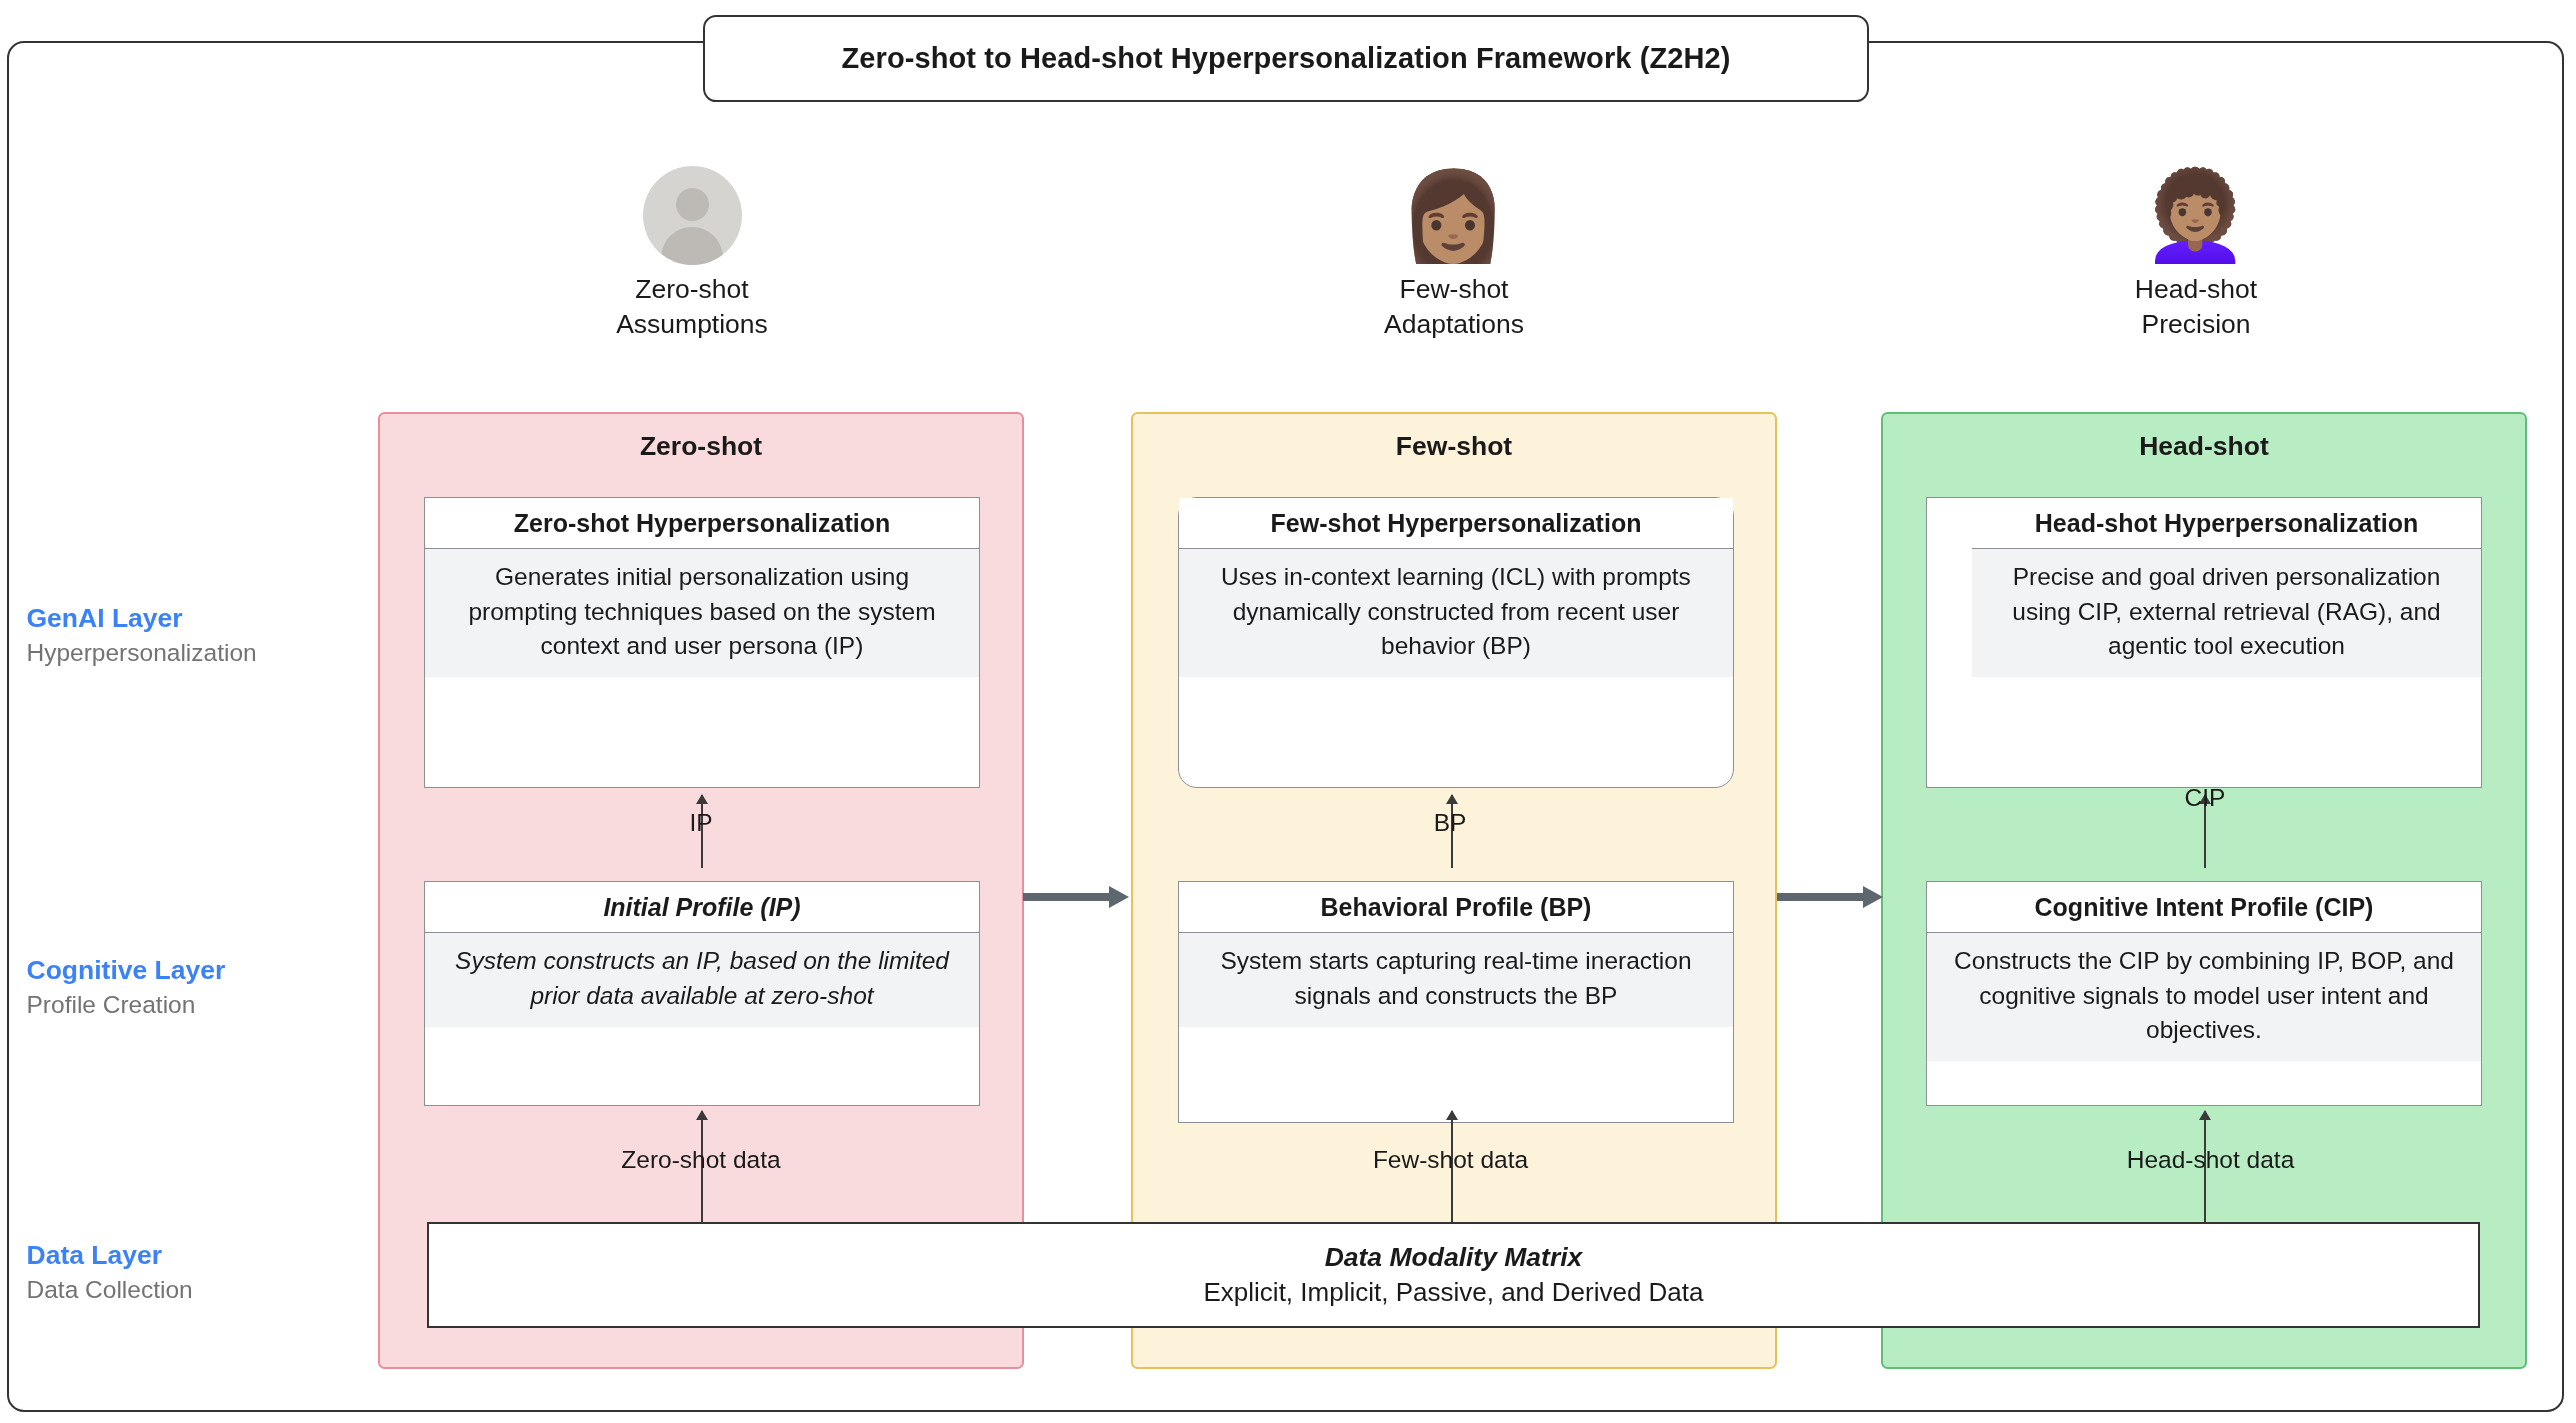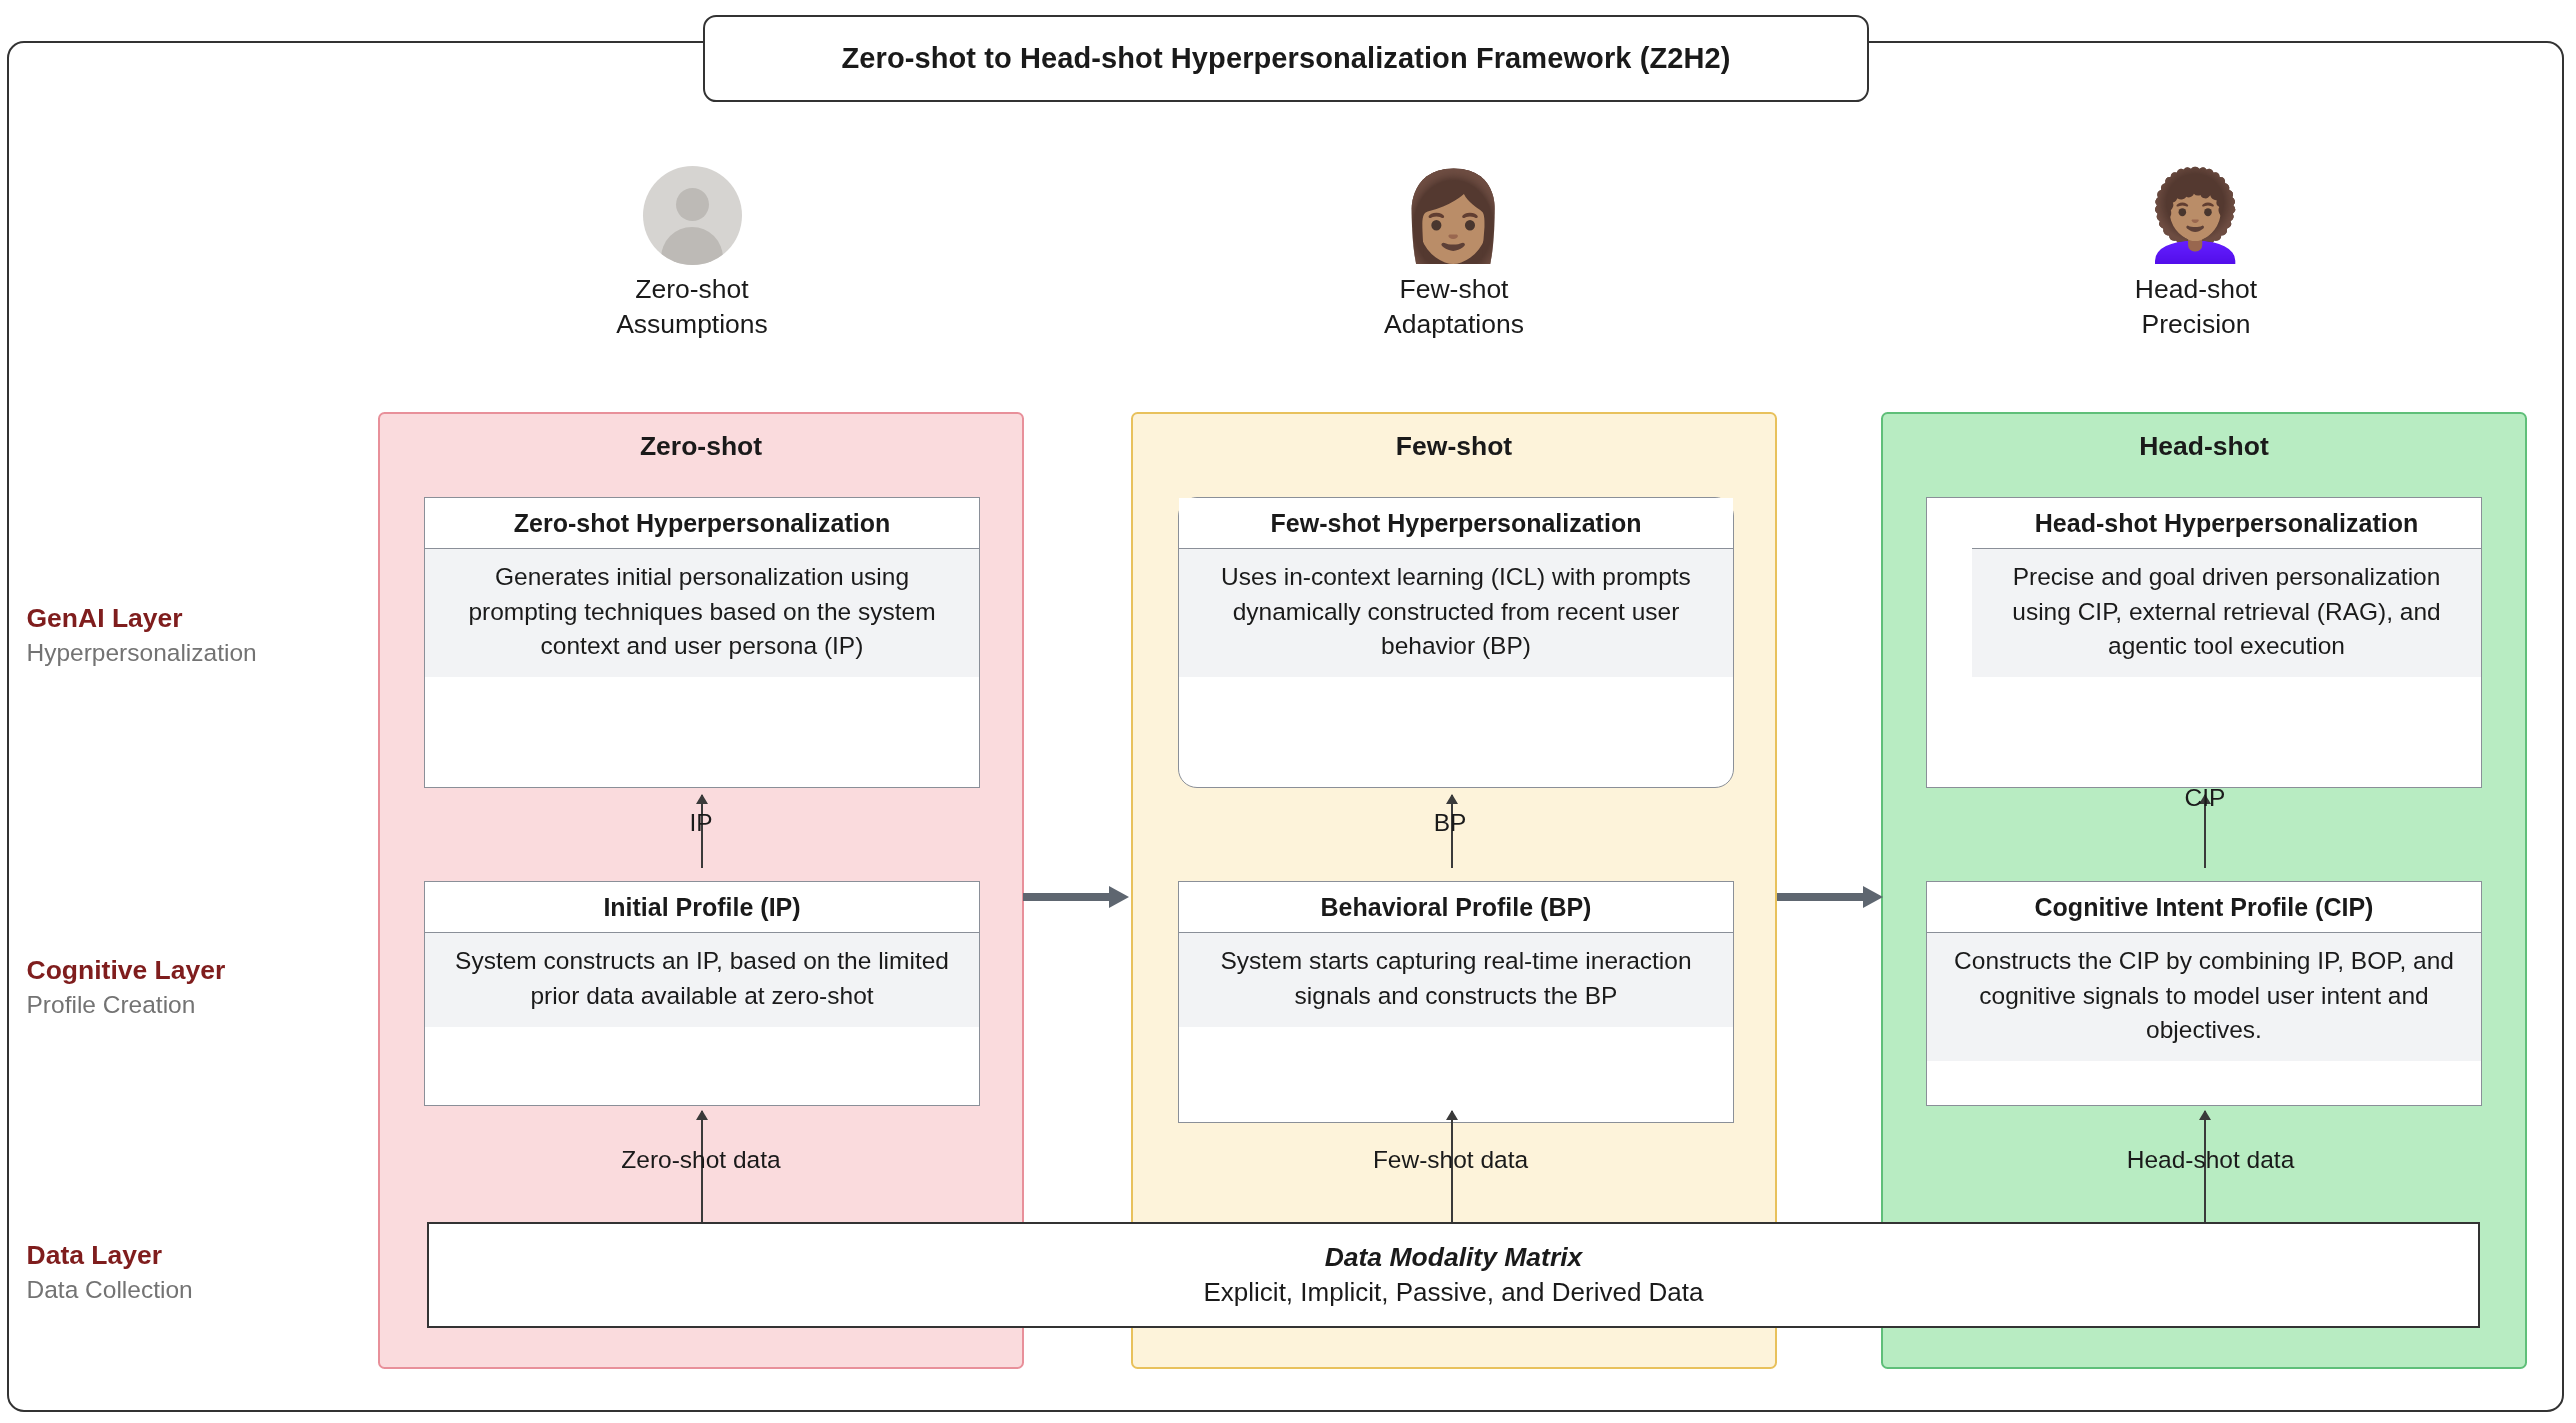--- a/index.html
+++ b/index.html
@@ -180,21 +180,21 @@
   }
 
   
   .rowlabel {
     position: absolute;
     z-index: 4;
   }
   .rowlabel .rl-main {
     font-size: 26.5px;
     font-weight: bold;
-    color: #7f1d1d;
+    color: #3b82f6;
   }
   .rowlabel .rl-sub {
     font-size: 24.5px;
     color: #737373;
     margin-top: 5.3px;
   }
 
   
   .v-arrow {
     position: absolute;
@@ -290,21 +290,21 @@
     <div class="rl-sub">Data Collection</div>
   </div>
 
   <div class="card" style="left:424px; top:497px; width:556px; height:291px;">
     <div class="card-head">Zero-shot Hyperpersonalization</div>
     <div class="card-body">Generates initial personalization using prompting techniques based on the system context and user persona (IP)</div>
   </div>
   <div class="v-arrow" style="left:701px; top:795px; height:73px;"></div>
   <div class="arrow-label" style="left:635px; top:809px; width:132px;">IP</div>
 
-  <div class="card" style="left:424px; top:881px; width:556px; height:225px;">
+  <div class="card" style="left:424px; top:881px; width:556px; height:225px;font-style:italic;">
     <div class="card-head">Initial Profile (IP)</div>
     <div class="card-body">System constructs an IP, based on the limited prior data available at zero-shot</div>
   </div>
   <div class="v-arrow" style="left:701px; top:1111px; height:111px;"></div>
   <div class="arrow-label" style="left:542px; top:1146px; width:318px;">Zero-shot data</div>
 
   <div class="card" style="left:1178px; top:497px; width:556px; height:291px;border-radius:19px;">
     <div class="card-head">Few-shot Hyperpersonalization</div>
     <div class="card-body">Uses in-context learning (ICL) with prompts dynamically constructed from recent user behavior (BP)</div>
   </div>

